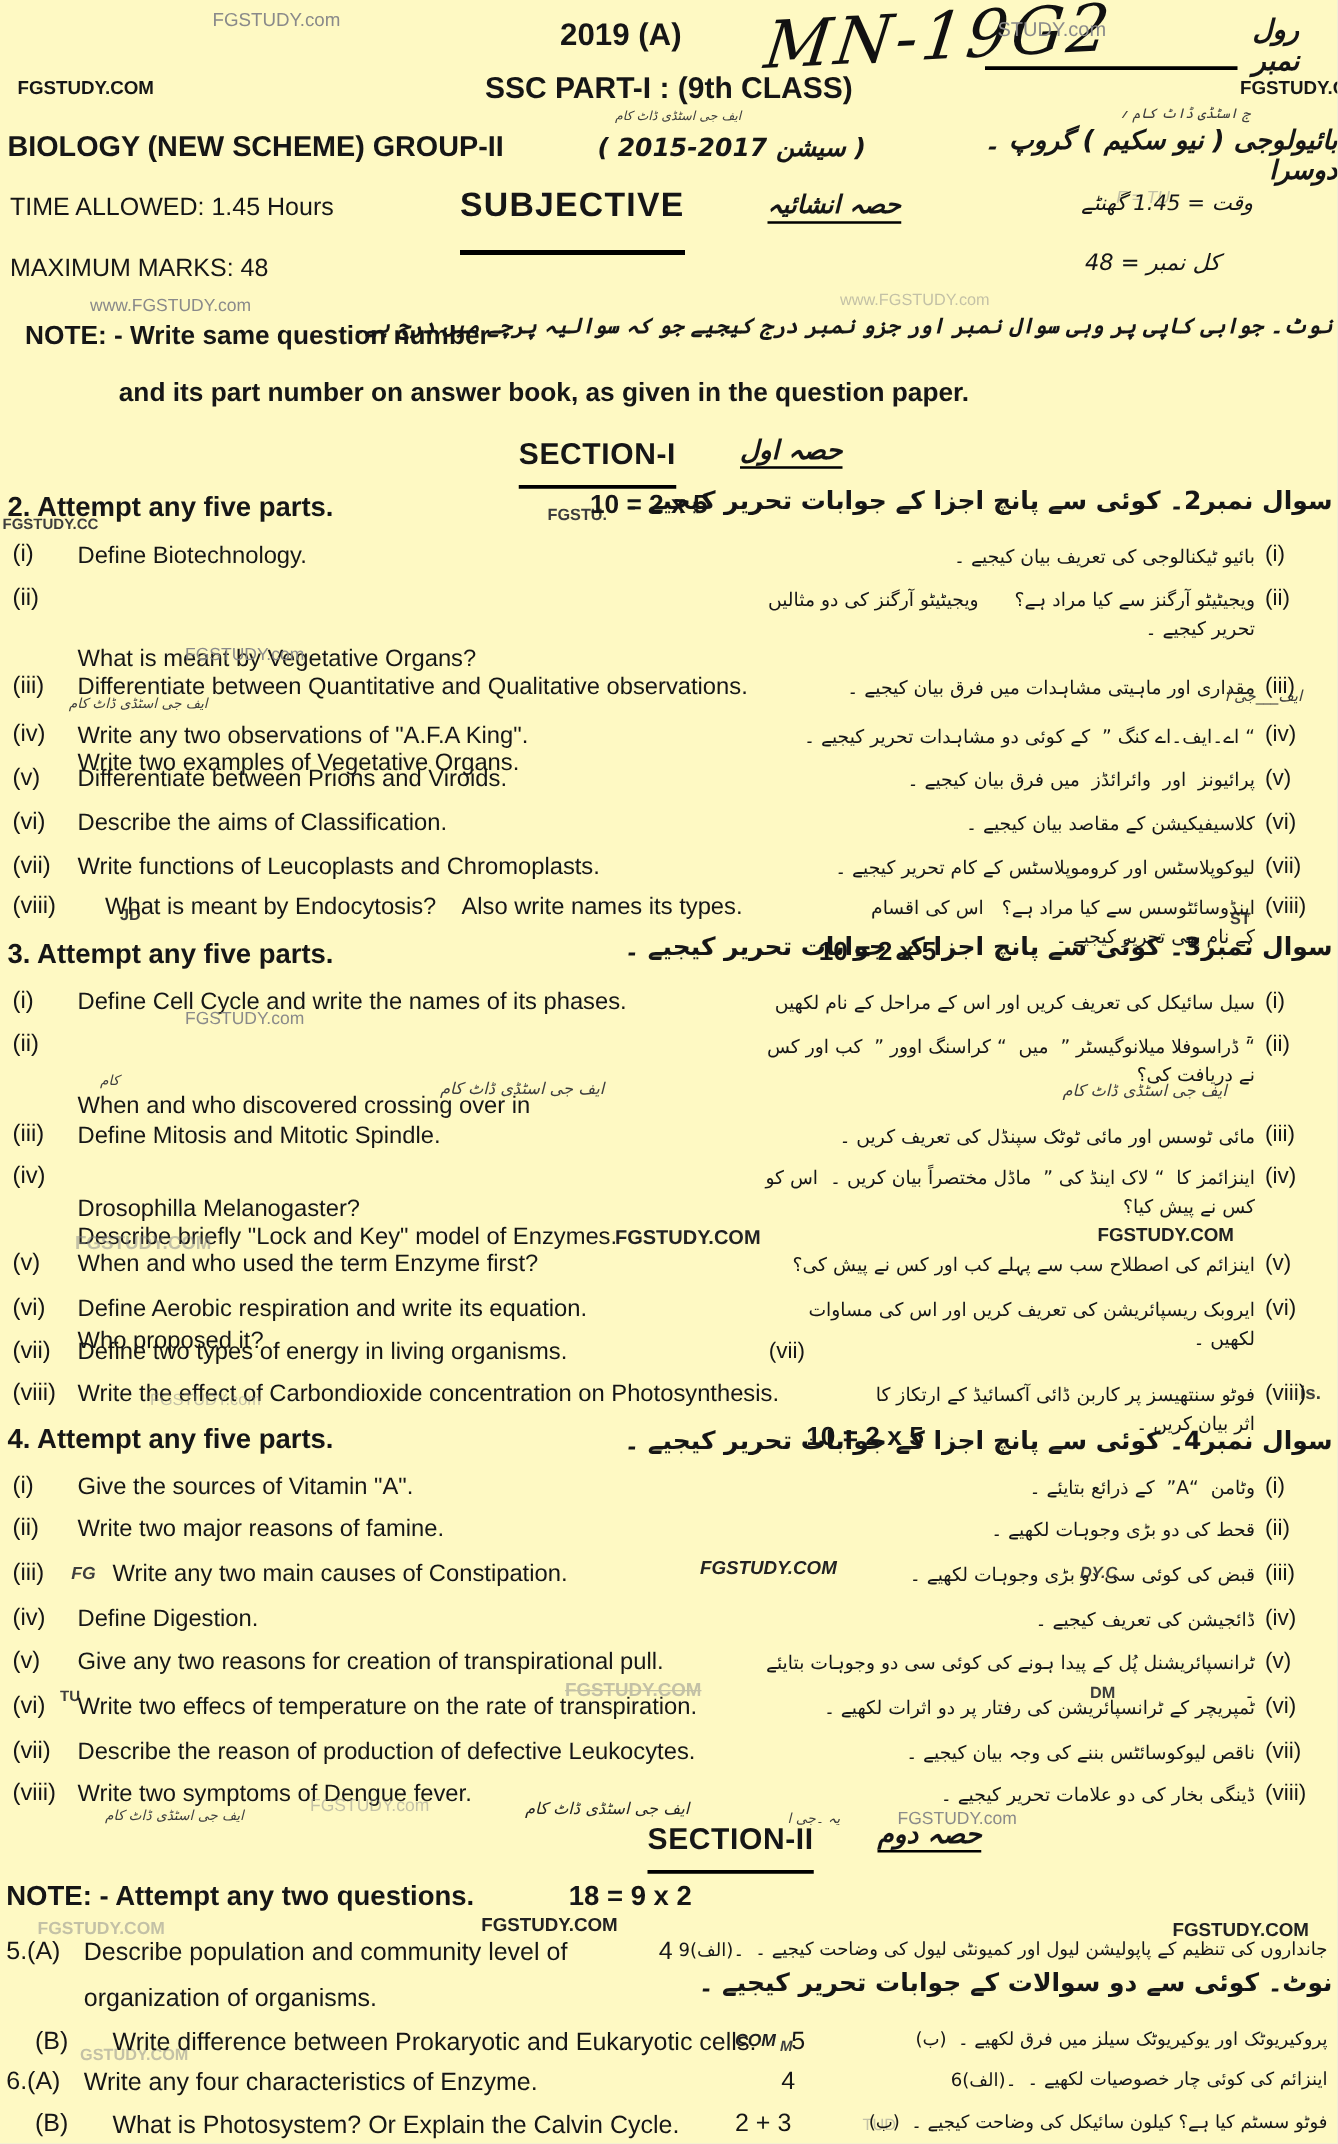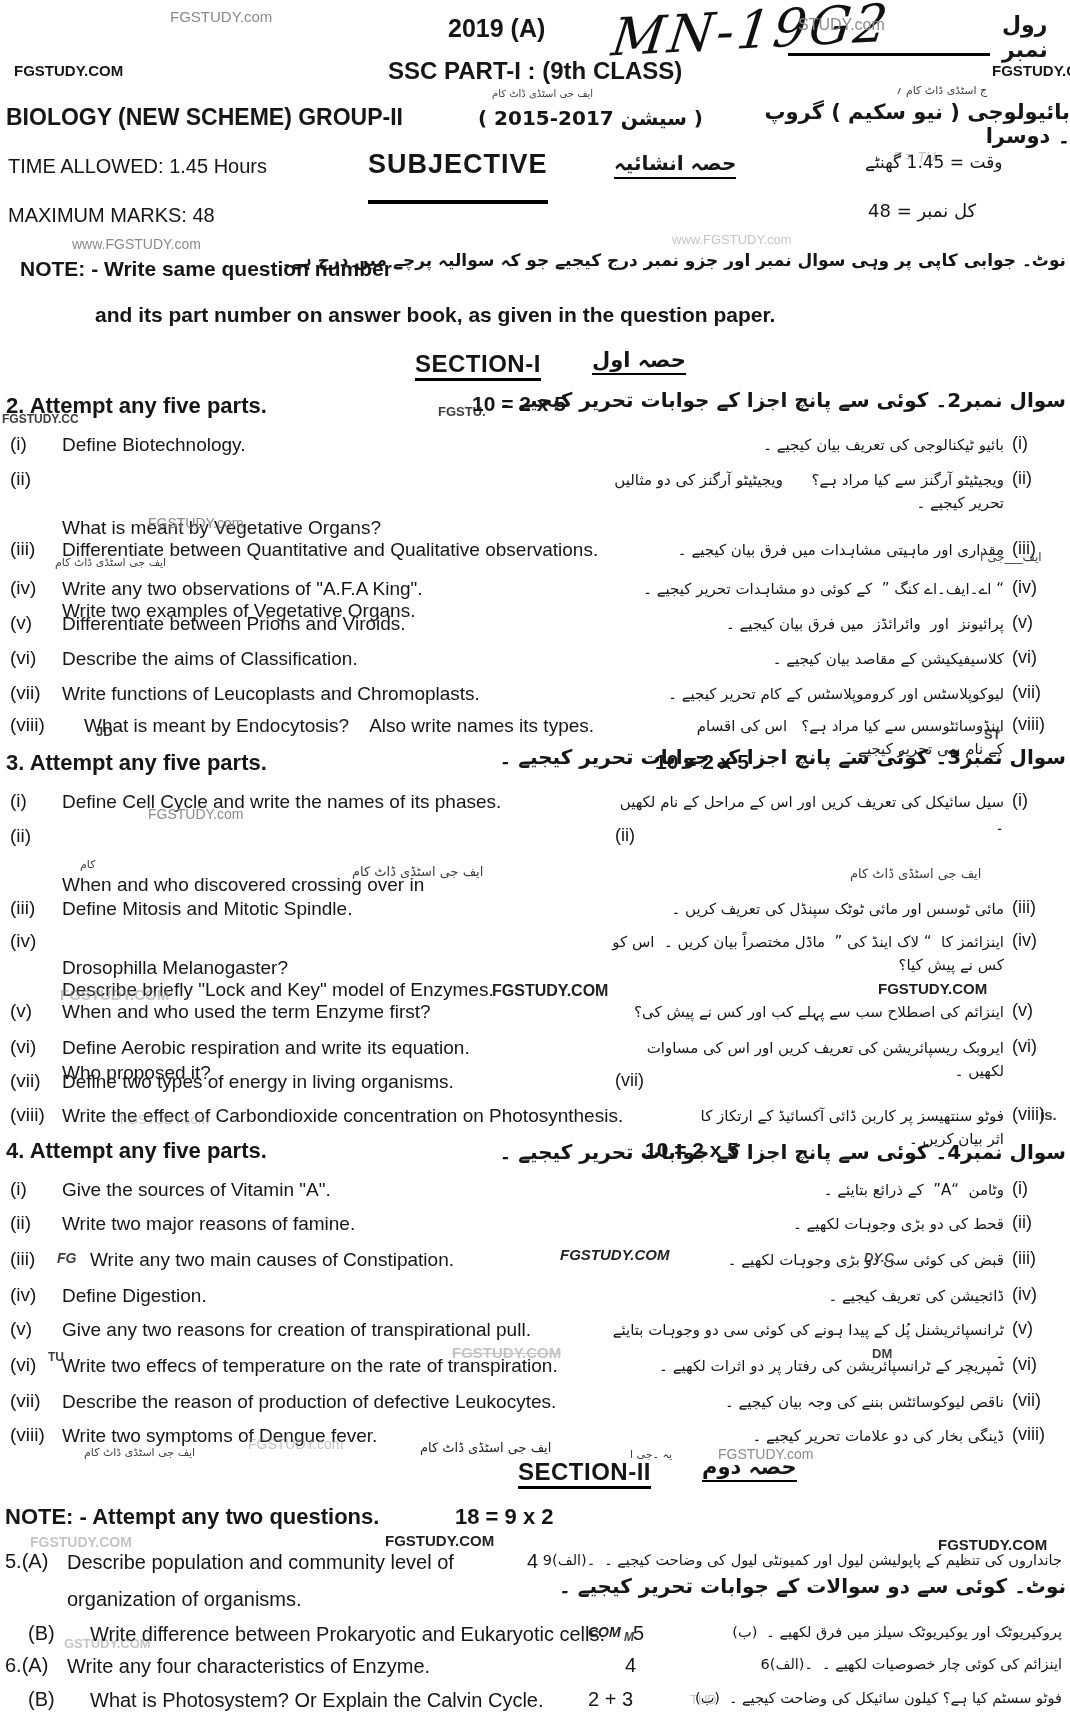--- a/index.html
+++ b/index.html
@@ -1,35 +1,35 @@
 <!DOCTYPE html>
 <html><head>
 <meta charset="utf-8">
 <style>
   html,body{margin:0;padding:0;background:#e8e8e8;}
-  .page{position:relative;width:1070px;height:1715px;background:#ffffff;overflow:hidden;
+  .page{position:relative;width:1070px;height:1715px;background:#fef9c3;overflow:hidden;
         font-family:"Liberation Sans",sans-serif;color:#161616;}
   .abs{position:absolute;}
-  .ur{font-family:"DejaVu Sans",sans-serif;}
+  .ur{font-family:"DejaVu Sans",sans-serif;font-style:italic;}
   .b{font-weight:bold;}
   .wm{position:absolute;color:#8a8a8a;white-space:nowrap;}
   .wm-dark{color:#3d3d3d;}
   .wm-faint{opacity:.5;}
   .prow{position:absolute;left:0;width:1070px;display:flex;align-items:flex-start;}
   .pn{flex:0 0 52px;padding-left:10px;font-size:19px;}
   .pe{flex:0 0 545px;font-size:19px;white-space:pre-wrap;line-height:1.25;}
   .pu{flex:1;direction:rtl;text-align:right;font-family:"DejaVu Sans",sans-serif;
       font-size:15px;line-height:1.5;padding-left:4px;padding-top:1px;white-space:pre-wrap;}
   .pnu{flex:0 0 58px;font-size:18px;padding-left:8px;}
   .line2{margin-top:12px;}
   .qhead{position:absolute;font-size:22px;font-weight:bold;}
   .qmarks{position:absolute;font-size:21px;font-weight:bold;}
   .quh{position:absolute;right:4px;direction:rtl;font-family:"DejaVu Sans",sans-serif;
        font-size:19px;font-weight:bold;white-space:nowrap;}
-  .sec-title{font-size:24px;font-weight:bold;border-bottom:3px solid #000;padding-bottom:0;letter-spacing:.5px;}
+  .sec-title{font-size:24px;font-weight:bold;border-bottom:3px solid #000;padding-bottom:10px;letter-spacing:.5px;}
   .sec-title-ur{font-family:"DejaVu Sans",sans-serif;font-size:21px;font-weight:bold;border-bottom:2px solid #000;padding-bottom:1px;}
   .pn2{flex:0 0 62px;padding-left:5px;font-size:20px;}
   .pe2{flex:0 0 445px;font-size:20px;line-height:1.25;}
   .s2u{display:flex;margin-left:auto;padding-right:8px;align-items:flex-start;}
   .s2l{font-family:"DejaVu Sans",sans-serif;font-size:14.5px;margin-right:9px;white-space:nowrap;padding-top:2px;}
   .s2t{font-family:"DejaVu Sans",sans-serif;font-size:14.5px;direction:rtl;text-align:right;line-height:1.5;}
   .marks2{position:absolute;font-size:20px;}
   .hand{position:absolute;font-family:"DejaVu Serif",serif;font-style:italic;font-weight:normal;
         font-size:52px;transform:rotate(-3deg) skewX(-10deg);letter-spacing:3px;color:#111;}
   .rule{position:absolute;background:#000;}
@@ -148,20 +148,21 @@
     <div class="pu">سیل سائیکل کی تعریف کریں اور اس کے مراحل کے نام لکھیں ۔</div>
     <span class="pnu">(i)</span>
   </div>
   <span class="wm" style="left:148px;top:806px;font-size:14px">FGSTUDY.com</span>
   <div class="prow" style="top:825px">
     <span class="pn">(ii)</span>
     <div class="pe">
       <div>When and who discovered crossing over in</div>
       <div class="line2">Drosophilla Melanogaster?</div>
     </div>
+    <div class="pu">“ ڈراسوفلا میلانوگیسٹر ”  میں  “ کراسنگ اوور ”  کب اور کس نے دریافت کی؟</div>
     <span class="pnu">(ii)</span>
   </div>
   <span class="wm wm-dark ur" style="left:352px;top:864px;font-size:13px">ایف جی اسٹڈی ڈاٹ کام</span>
   <span class="wm wm-dark ur" style="left:850px;top:866px;font-size:13px">ایف جی اسٹڈی ڈاٹ کام</span>
   <span class="wm wm-dark ur" style="left:80px;top:858px;font-size:11px">کام</span>
   <div class="prow" style="top:897px">
     <span class="pn">(iii)</span>
     <div class="pe">Define Mitosis and Mitotic Spindle.</div>
     <div class="pu">مائی ٹوسس اور مائی ٹوٹک سپنڈل کی تعریف کریں ۔</div>
     <span class="pnu">(iii)</span>

